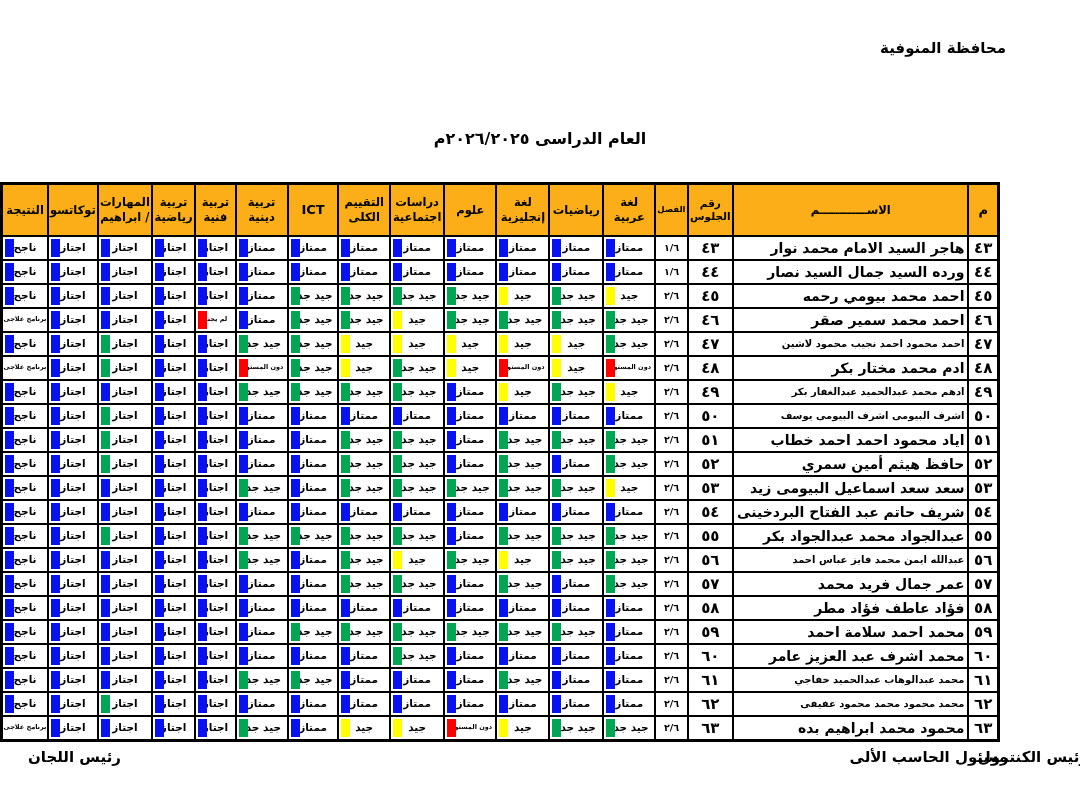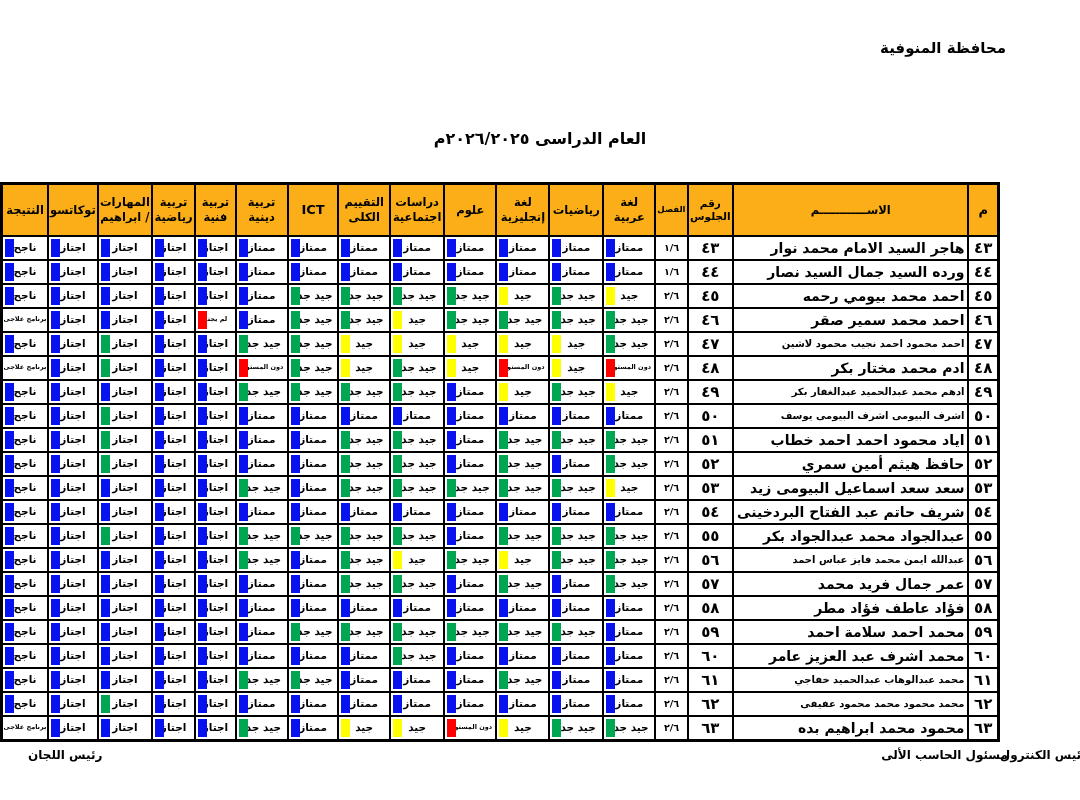--- a/index.html
+++ b/index.html
@@ -26,21 +26,21 @@
   td.num-cell{font-size:15px;}
   td.class-cell{font-size:9.5px;}
   td.name-cell{text-align:right;padding:0 3px;white-space:nowrap;}
   .n-s{font-size:10px;}
   .n-m{font-size:14px;}
   .n-l{font-size:14px;}
   .gcell{position:relative;width:100%;height:100%;display:flex;align-items:center;justify-content:center;}
   .bar{position:absolute;left:2px;top:2px;bottom:2px;width:9px;}
   .gtxt{font-size:10.5px;line-height:1;white-space:nowrap;}
   .gtxt.sm{font-size:6.5px;}
-  .footer-label{position:absolute;top:748px;font-size:12px;direction:rtl;}
+  .footer-label{position:absolute;top:748px;font-size:15px;direction:rtl;}
   .footer-right{right:72px;}
   .footer-center{left:8px;width:100%;text-align:right;}
   .footer-left{left:28px;}
 </style>
 </head>
 <body>
 
 <div class="school-header">
   <div>محافظة المنوفية</div>
 </div>

